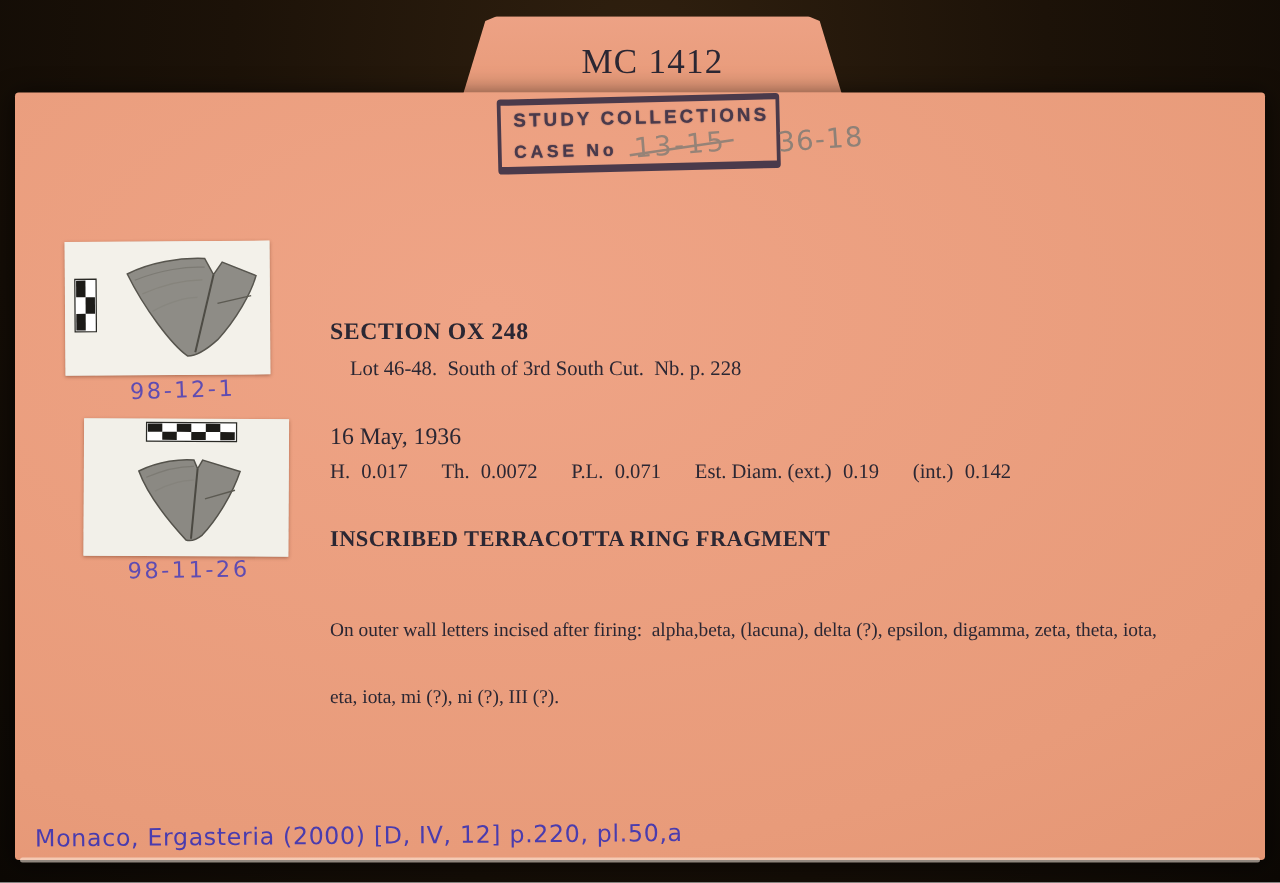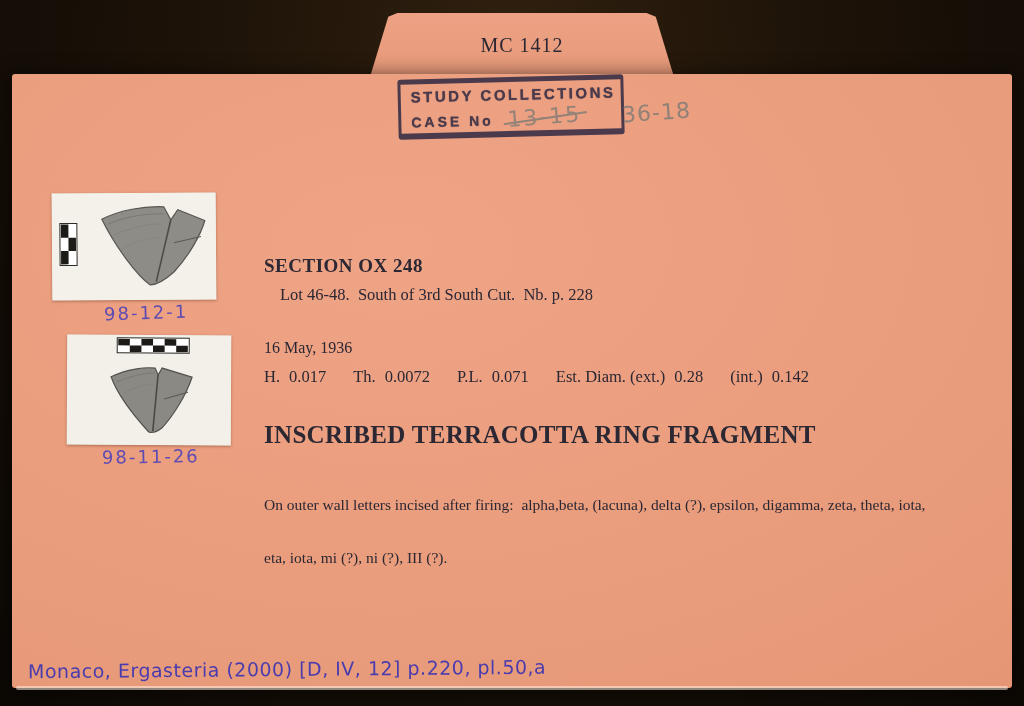--- a/index.html
+++ b/index.html
@@ -27,21 +27,21 @@
     content:"";position:absolute;left:4px;right:4px;bottom:-2px;height:4px;
     background:rgba(255,240,228,.55);border-radius:2px;filter:blur(.4px);
   }
   .tab{
     position:absolute;left:370px;top:13px;width:304px;height:64px;
     background:linear-gradient(180deg,#eda285 0%, var(--card) 90%);
     clip-path:polygon(0 100%, 6% 6%, 9% 0, 91% 0, 94% 6%, 100% 100%);
   }
   .tab-label{
     position:absolute;left:0;right:0;top:21px;text-align:center;
-    font-size:20px;letter-spacing:1px;color:var(--ink);
+    font-size:28px;letter-spacing:1px;color:var(--ink);
   }
 
   
   .stamp{
     position:absolute;left:386px;top:3px;width:226px;height:60px;
     border:3px solid var(--stamp);
     border-top-width:5px;border-bottom-width:6px;border-radius:3px;
     transform:rotate(-1.4deg);
     color:var(--stamp);opacity:.92;
     padding:4px 8px 0 10px;
@@ -82,24 +82,24 @@
     position:absolute;font-family:"DejaVu Sans", sans-serif;
     color:var(--purpleInk);font-size:18px;letter-spacing:2px;white-space:nowrap;
   }
   .photo-label-1{left:92px;top:228px;transform:rotate(-2deg);}
   .photo-label-2{left:90px;top:372px;transform:rotate(-1deg);}
 
   
   .typed{color:var(--ink);white-space:pre-wrap;}
   .section-title{position:absolute;left:252px;top:181px;font-size:19px;font-weight:600;letter-spacing:.5px;}
   .lot-line{position:absolute;left:252px;top:211px;font-size:16.5px;margin-left:16px;}
-  .date-line{position:absolute;left:252px;top:265px;font-size:16px;}
+  .date-line{position:absolute;left:252px;top:265px;font-size:19px;}
   .measurements{position:absolute;left:252px;top:293px;font-size:16.5px;display:flex;gap:27px;white-space:nowrap;}
   .measure-pair{display:flex;gap:9px;}
-  .object-title{position:absolute;left:252px;top:347px;font-size:25px;font-weight:600;letter-spacing:.3px;}
+  .object-title{position:absolute;left:252px;top:347px;font-size:18px;font-weight:600;letter-spacing:.3px;}
   .description{position:absolute;left:252px;top:386px;font-size:15.5px;line-height:17.8px;width:690px;}
 
   
   .citation{
     position:absolute;left:16px;top:584px;
     font-family:"DejaVu Sans", sans-serif;font-size:19px;letter-spacing:.5px;
     color:var(--blueInk);transform:rotate(-.5deg);white-space:nowrap;
   }
 </style>
 </head>
@@ -182,21 +182,21 @@
       <span class="measure-pair">
         <span>Th.</span>
           <span>0.0072</span>
       </span>
       <span class="measure-pair">
         <span>P.L.</span>
           <span>0.071</span>
       </span>
       <span class="measure-pair">
         <span>Est. Diam. (ext.)</span>
-          <span>0.28</span>
+          <span>0.19</span>
       </span>
       <span class="measure-pair">
         <span>(int.)</span>
           <span>0.142</span>
       </span>
     </div>
 
     <div class="typed object-title">INSCRIBED TERRACOTTA RING FRAGMENT</div>
 
     <div class="typed description">

